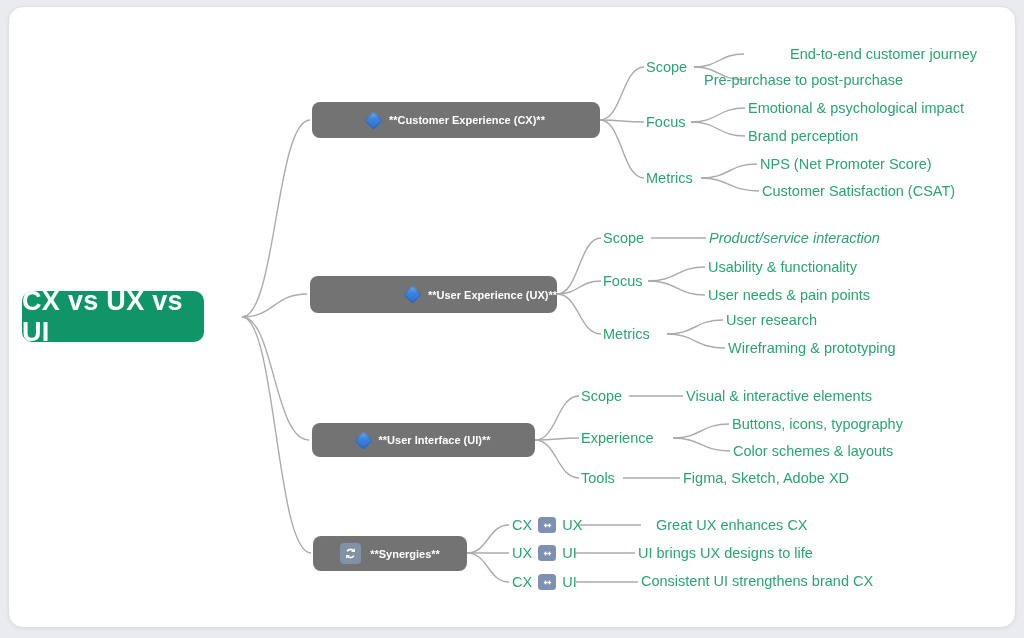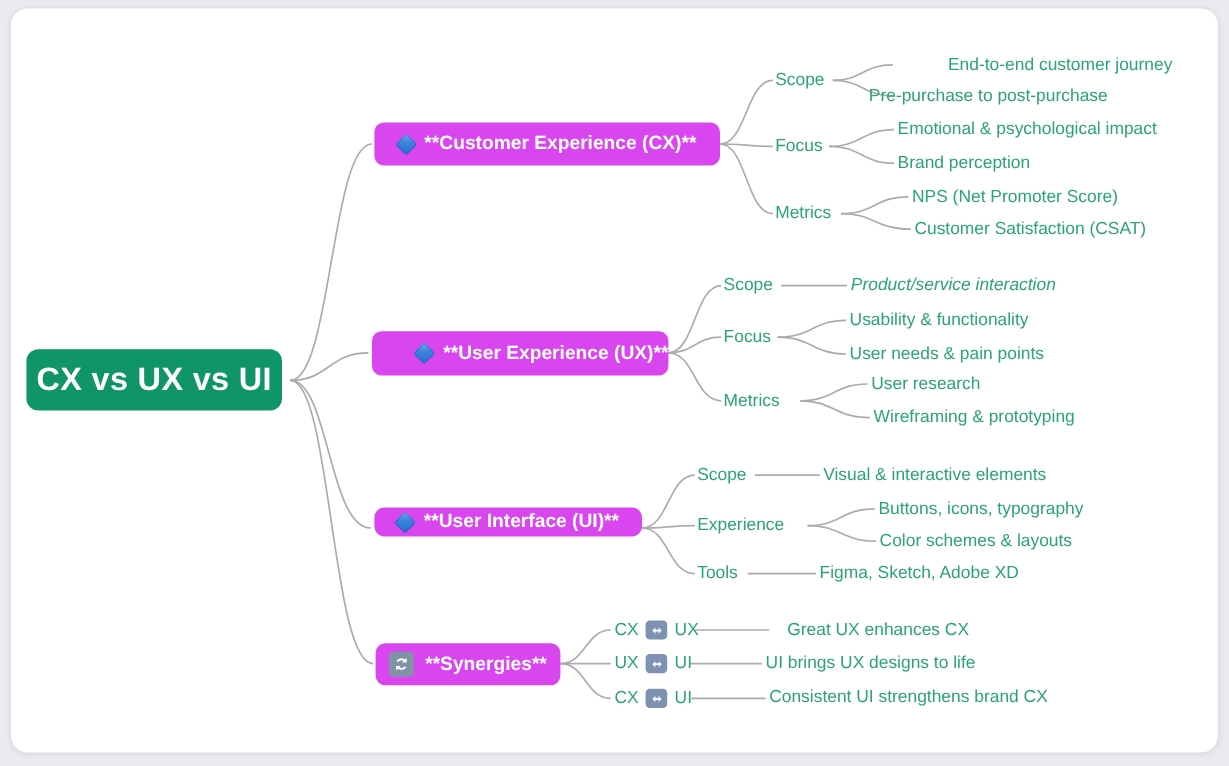--- a/index.html
+++ b/index.html
@@ -6,21 +6,21 @@
     font-family:"Liberation Sans","DejaVu Sans",sans-serif;}
   .stage{position:relative;width:1024px;height:638px;}
   .card{position:absolute;left:8px;top:6px;width:1006px;height:620px;background:#ffffff;
     border:1px solid #dcdfe3;border-radius:15px;box-shadow:0 1px 4px rgba(0,0,0,.06);}
   svg.links{position:absolute;left:0;top:0;width:1024px;height:638px;pointer-events:none;}
   svg.links path{stroke:#ababab;stroke-width:1.4;fill:none;}
 
   .node{position:absolute;display:flex;align-items:center;justify-content:center;gap:9px;
     color:#ffffff;box-sizing:border-box;cursor:pointer;}
   .root-node{background:#109569;border-radius:10px;font-size:27px;font-weight:700;letter-spacing:.3px;}
-  .branch-node{background:#d946ef;border-radius:8px;font-size:16px;font-weight:700;}
+  .branch-node{background:#737373;border-radius:8px;font-size:11px;font-weight:700;}
 
   .group-label,.leaf{position:absolute;transform:translateY(-50%);white-space:nowrap;
     color:#2aa572;font-size:14.5px;cursor:default;}
   .group-label{display:flex;align-items:center;gap:5px;}
 
   .diamond-icon{display:inline-block;width:13px;height:13px;border-radius:2.5px;
     transform:rotate(45deg);flex:0 0 auto;
     background:linear-gradient(135deg,#74b2ee 0%,#3c84de 40%,#2a6ccb 100%);
     box-shadow:inset 0 0 0 1px rgba(20,70,150,.35);}
   .badge{display:inline-flex;align-items:center;justify-content:center;border-radius:4px;flex:0 0 auto;}
@@ -68,35 +68,35 @@
     <path d="M623,478 L680,478"></path>
 
     <path d="M467,553 C488,553 488,525 509,525"></path>
     <path d="M467,553 C488,553 488,553 509,553"></path>
     <path d="M467,553 C488,553 488,582 509,582"></path>
     <path d="M579,525 L641,525"></path>
     <path d="M575,553 L635,553"></path>
     <path d="M576,582 L638,582"></path>
   </svg>
 
-  <div class="node root-node" style="left:22px;top:291px;width:213px;height:51px;">
+  <div class="node root-node" style="left:22px;top:291px;width:182px;height:51px;">
     <span>CX vs UX vs UI</span>
   </div>
 
   <div class="node branch-node" style="left:312px;top:102px;width:288px;height:36px;">
     <span class="diamond-icon"></span>
     <span>**Customer Experience (CX)**</span>
   </div>
 
   <div class="node branch-node" style="left:310px;top:276px;width:247px;height:37px;justify-content:flex-end;">
     <span class="diamond-icon"></span>
     <span>**User Experience (UX)**</span>
   </div>
 
-  <div class="node branch-node" style="left:312px;top:423px;width:223px;height:24px;">
+  <div class="node branch-node" style="left:312px;top:423px;width:223px;height:34px;">
     <span class="diamond-icon"></span>
     <span>**User Interface (UI)**</span>
   </div>
 
   <div class="node branch-node" style="left:313px;top:536px;width:154px;height:35px;">
     <span class="badge sync-badge">
       <svg width="15" height="15" viewBox="0 0 24 24">
         <path d="M6.5 8.5a6.5 6.5 0 0 1 11 0" stroke="#fff" stroke-width="2.6" fill="none"></path>
         <path d="M17.5 15.5a6.5 6.5 0 0 1-11 0" stroke="#fff" stroke-width="2.6" fill="none"></path>
         <path d="M19 3.5v6.2h-6.2z" fill="#fff"></path>
@@ -110,21 +110,21 @@
       <span>Scope</span>
     </div>
   <div class="group-label" style="left:646px;top:122px;">
       <span>Focus</span>
     </div>
   <div class="group-label" style="left:646px;top:178px;">
       <span>Metrics</span>
     </div>
 
   <div class="leaf" style="left:790px;top:54px;">End-to-end customer journey</div>
-  <div class="leaf" style="left:724px;top:80px;">Pre-purchase to post-purchase</div>
+  <div class="leaf" style="left:704px;top:80px;">Pre-purchase to post-purchase</div>
   <div class="leaf" style="left:748px;top:108px;">Emotional &amp; psychological impact</div>
   <div class="leaf" style="left:748px;top:136px;">Brand perception</div>
   <div class="leaf" style="left:760px;top:164px;text-align:center;">NPS (Net Promoter Score)</div>
   <div class="leaf" style="left:762px;top:191px;">Customer Satisfaction (CSAT)</div>
 
   <div class="group-label" style="left:603px;top:238px;">
       <span>Scope</span>
     </div>
   <div class="group-label" style="left:603px;top:281px;">
       <span>Focus</span>

